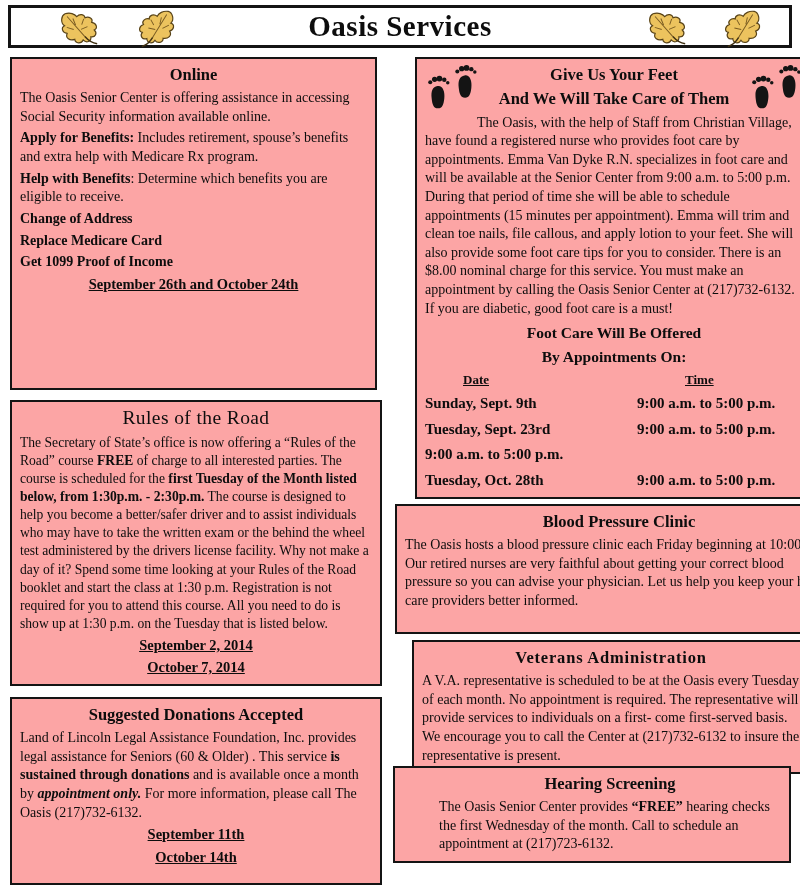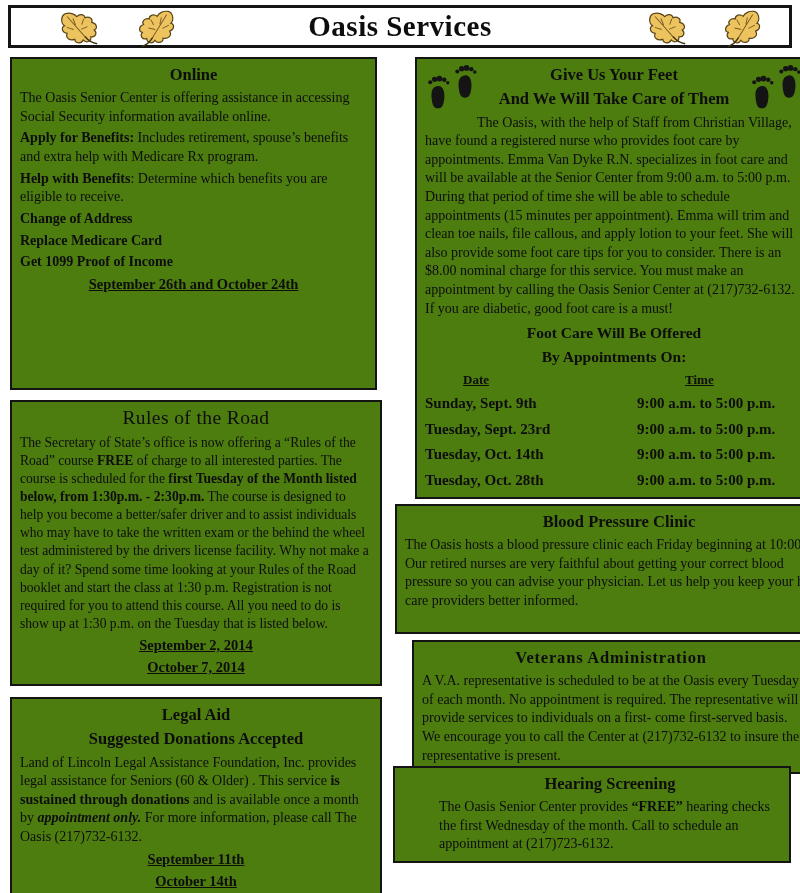--- a/index.html
+++ b/index.html
@@ -8,21 +8,21 @@
        font-family:"Liberation Serif", serif;color:#0d0d0d;}
   .masthead{position:absolute;left:8px;top:5px;width:784px;height:43px;
        border:3px solid #141414;box-sizing:border-box;background:#fff;}
   .masthead h1{margin:0;text-align:center;font-size:29px;line-height:37px;
        font-weight:bold;letter-spacing:0.5px;}
   .leaf{position:absolute;top:2px;width:54px;height:36px;}
   .leaf.l1{left:42px;transform:rotate(8deg);}
   .leaf.l2{left:118px;transform:rotate(-18deg) scaleX(-1);}
   .leaf.l3{left:630px;transform:rotate(8deg);}
   .leaf.l4{left:704px;transform:rotate(-18deg) scaleX(-1);}
-  .box{position:absolute;background:#4d7c0f;border:2px solid #141414;
+  .box{position:absolute;background:#fca5a5;border:2px solid #141414;
        box-sizing:border-box;padding:3px 8px 4px;font-size:14px;}
   .box p{margin:3px 0;line-height:1.33;}
   .bt{font-weight:bold;text-align:center;font-size:16.5px;line-height:1.35;margin:2px 0;}
   .rules-title{text-align:center;font-size:19.5px;font-weight:normal;
        letter-spacing:0.4px;margin:2px 0 5px;}
   .date-line{font-weight:bold;text-align:center;font-size:14.5px;margin:5px 0;line-height:1.3;text-decoration:underline;}
   .bold{font-weight:bold;}
   .seg-b{font-weight:700;}
   .seg-bi{font-weight:700;font-style:italic;}
   #box-online{left:10px;top:57px;width:367px;min-height:333px;}
@@ -106,21 +106,20 @@
 </section>
 
 <section class="box" id="box-rules">
   <div class="rules-title">Rules of the Road</div>
   <p><span class="seg-n">The Secretary of State’s office is now offering a “Rules of the Road” course </span><span class="seg-b">FREE</span><span class="seg-n"> of charge to all interested parties. The course is scheduled for the </span><span class="seg-b">first Tuesday of the Month listed below, from 1:30p.m. - 2:30p.m.</span><span class="seg-n">  The course is designed to help you become a better/safer driver and to assist individuals who may have to take the written exam or the behind the wheel test administered by the drivers license facility.  Why not make a day of it?  Spend some time looking at your Rules of the Road  booklet and start the class at 1:30 p.m.   Registration is not required for you to attend this course.  All you need to do is show up at 1:30 p.m. on the Tuesday that is listed below.</span></p>
   <p class="date-line">September 2, 2014</p>
   <p class="date-line">October 7, 2014</p>
 </section>
 
 <section class="box" id="box-legal">
-  <div class="bt">Legal Aid</div>
   <div class="bt">Suggested Donations Accepted</div>
   <p><span class="seg-n">Land of Lincoln Legal Assistance Foundation, Inc. provides legal assistance for Seniors (60 &amp; Older) . This service </span><span class="seg-b">is sustained through donations</span><span class="seg-n"> and is available once a month by </span><span class="seg-bi">appointment only.</span><span class="seg-n">  For more information, please call The Oasis (217)732-6132.</span></p>
   <p class="date-line">September 11th</p>
   <p class="date-line">October 14th</p>
 </section>
 
 <section class="box" id="box-feet">
   <svg class="footprints fp-left" viewBox="0 0 60 52">
       <use href="#foot-pair"></use>
     </svg>
@@ -140,21 +139,20 @@
   </div>
   <div class="ft-row">
     <span class="d">Sunday, Sept. 9th</span>
     <span class="t">9:00 a.m. to 5:00 p.m.</span>
   </div>
   <div class="ft-row">
     <span class="d">Tuesday, Sept. 23rd</span>
     <span class="t">9:00 a.m. to 5:00 p.m.</span>
   </div>
   <div class="ft-row">
-    <span class="d">Tuesday, Oct. 14th</span>
     <span class="t">9:00 a.m. to 5:00 p.m.</span>
   </div>
   <div class="ft-row">
     <span class="d">Tuesday, Oct. 28th</span>
     <span class="t">9:00 a.m. to 5:00 p.m.</span>
   </div>
 </section>
 
 <section class="box" id="box-bp">
   <div class="bt">Blood Pressure Clinic</div>

